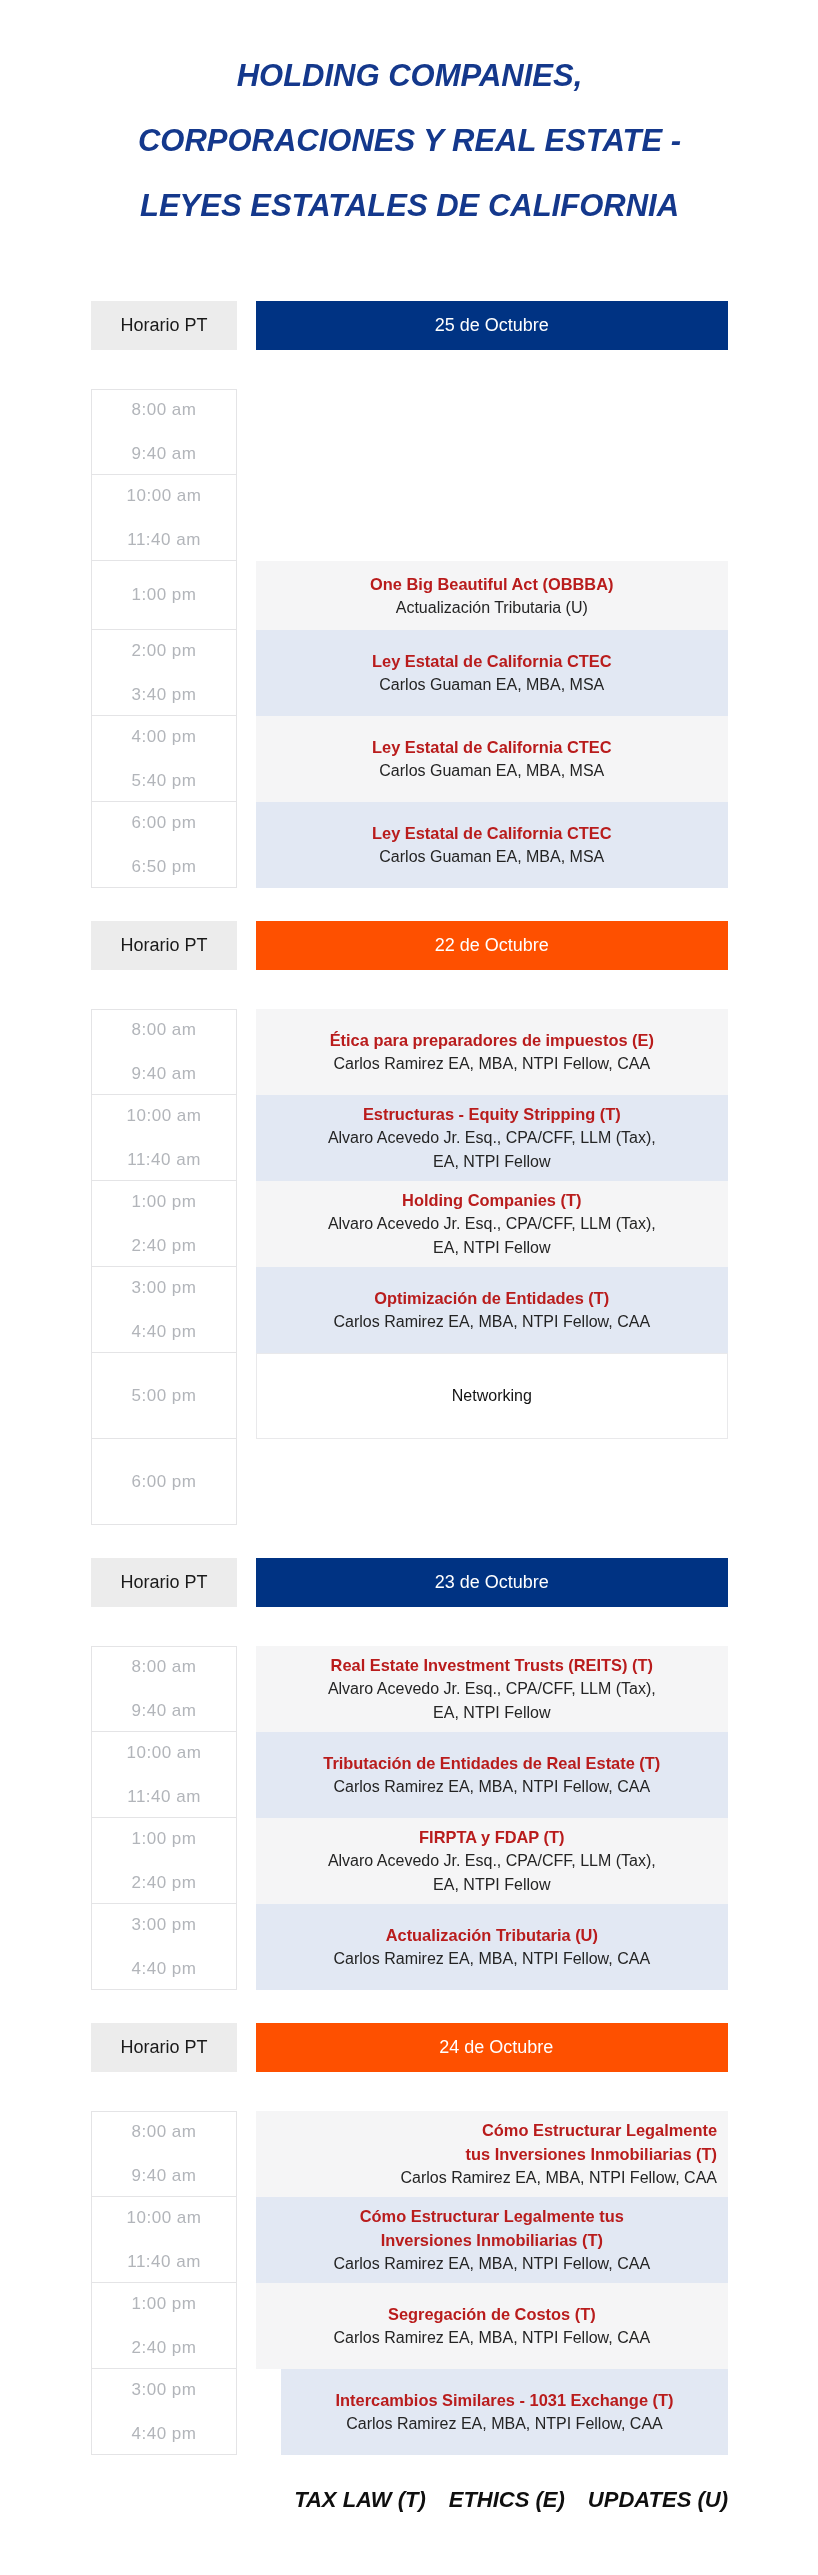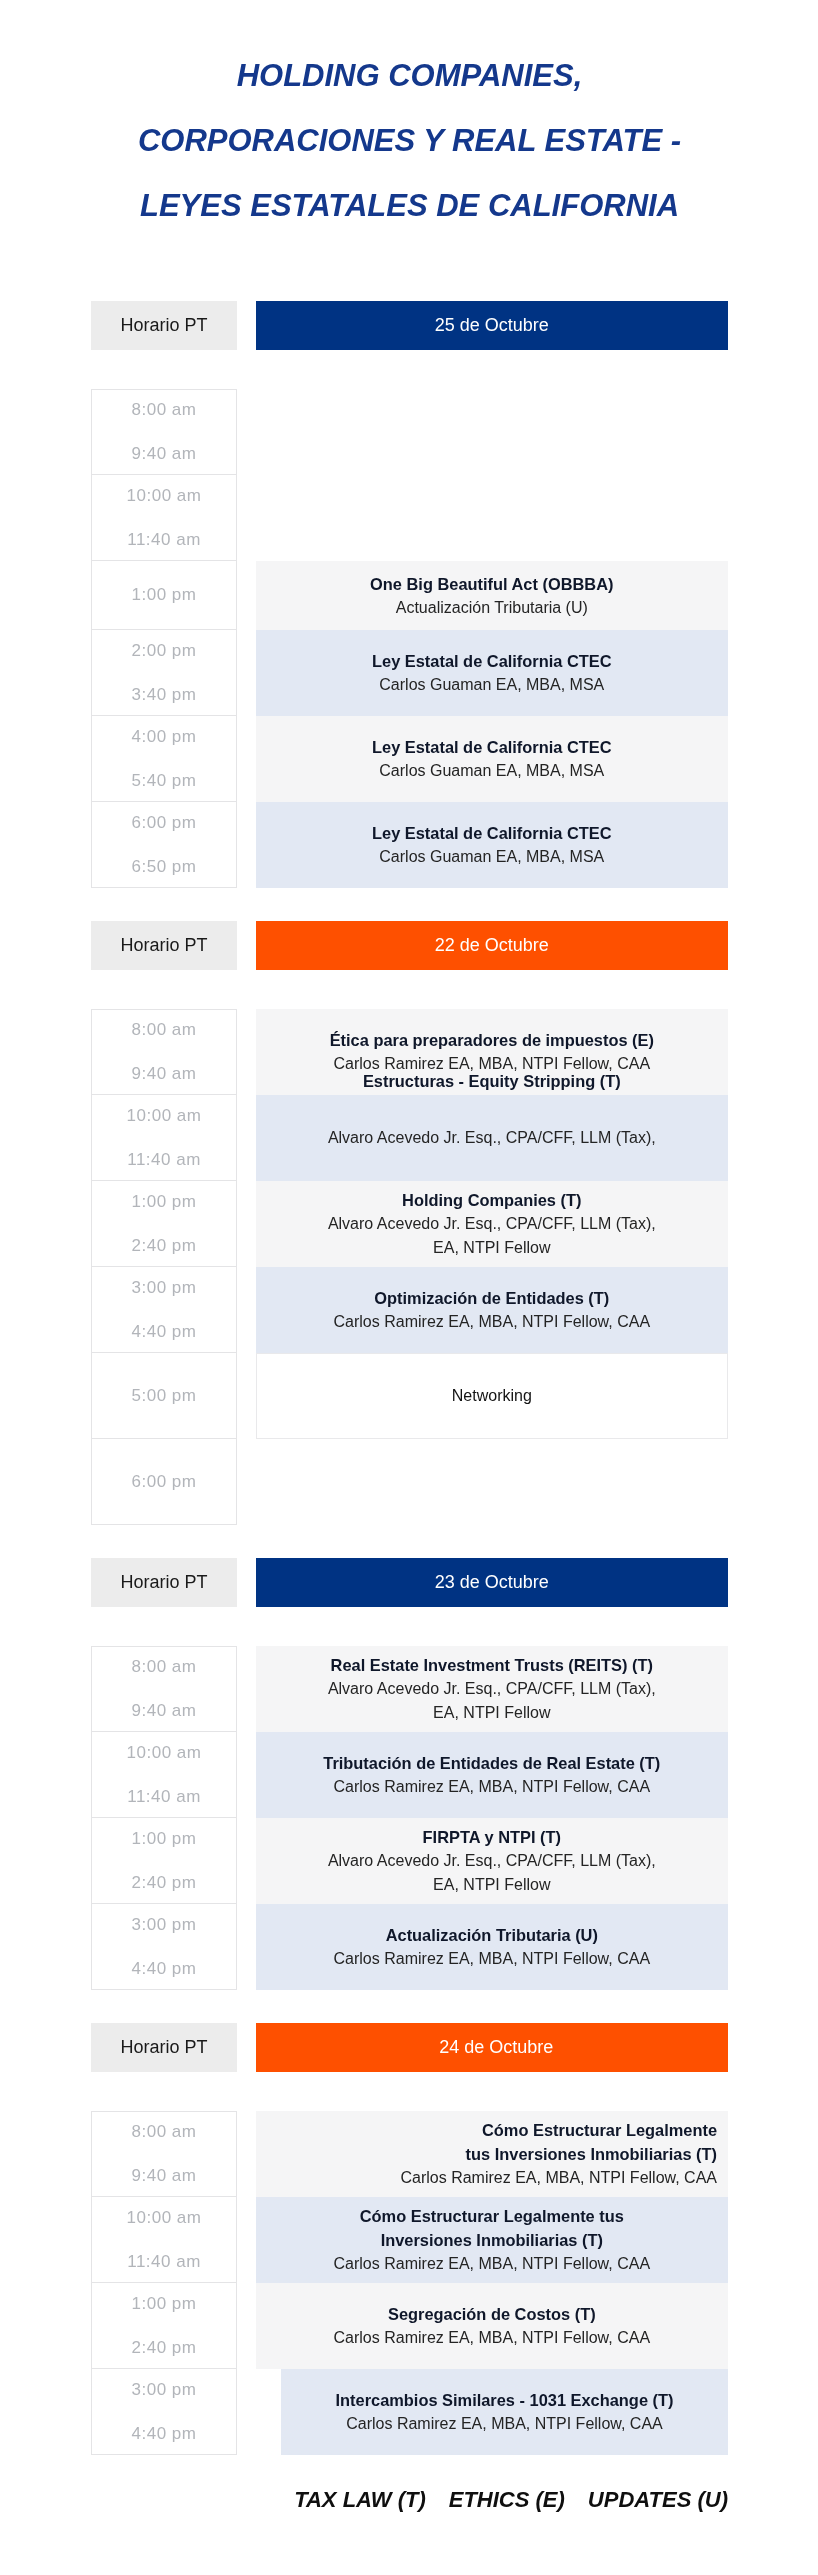--- a/index.html
+++ b/index.html
@@ -49,21 +49,21 @@
 
   .session-cell {
     flex:1; margin-left:18.6px; box-sizing:border-box;
     display:flex; flex-direction:column; align-items:center; justify-content:center;
     text-align:center; padding:5.5px 11px;
   }
   .session-cell.gray  { background:#F5F5F6; }
   .session-cell.blue  { background:#E2E8F3; }
   .session-cell.white { background:#FFFFFF; border:0.5px solid #E9E9EB; }
   .session-cell.empty { background:transparent; }
-  .session-title-line { font-weight:700; font-size:16.4px; color:#0f172a; line-height:24px; }
+  .session-title-line { font-weight:700; font-size:16.4px; color:#b91c1c; line-height:24px; }
   .session-sub-line   { font-weight:400; font-size:16px; color:#242424; line-height:24px; }
   .session-plain      { font-weight:400; font-size:16px; color:#141414; line-height:24px; }
 
   
   .legend {
     margin-top:32px; display:flex; justify-content:flex-end; gap:23px;
     font-style:italic; font-weight:800; font-size:22px; color:#0f0f0f;
     white-space:nowrap;
   }
 </style>
@@ -154,21 +154,21 @@
             <div class="session-cell gray" style="background: rgb(245, 245, 246);">
               <div class="session-title-line">Ética para preparadores de impuestos (E)</div>
               <div class="session-sub-line">Carlos Ramirez EA, MBA, NTPI Fellow, CAA</div>
             </div>
           </div>
           <div class="srow">
             <div class="time-cell">
               <div class="time-label">10:00 am</div>
               <div class="time-label">11:40 am</div>
             </div>
-            <div class="session-cell blue" style="background: rgb(226, 232, 243); gap: 33px;">
+            <div class="session-cell blue" style="background: rgb(226, 232, 243);">
               <div class="session-title-line">Estructuras - Equity Stripping (T)</div>
               <div class="session-sub-line">Alvaro Acevedo Jr. Esq., CPA/CFF, LLM (Tax),</div>
               <div class="session-sub-line">EA, NTPI Fellow</div>
             </div>
           </div>
           <div class="srow">
             <div class="time-cell">
               <div class="time-label">1:00 pm</div>
               <div class="time-label">2:40 pm</div>
             </div>
@@ -230,21 +230,21 @@
               <div class="session-title-line">Tributación de Entidades de Real Estate (T)</div>
               <div class="session-sub-line">Carlos Ramirez EA, MBA, NTPI Fellow, CAA</div>
             </div>
           </div>
           <div class="srow">
             <div class="time-cell">
               <div class="time-label">1:00 pm</div>
               <div class="time-label">2:40 pm</div>
             </div>
             <div class="session-cell gray" style="background: rgb(245, 245, 246);">
-              <div class="session-title-line">FIRPTA y NTPI (T)</div>
+              <div class="session-title-line">FIRPTA y FDAP (T)</div>
               <div class="session-sub-line">Alvaro Acevedo Jr. Esq., CPA/CFF, LLM (Tax),</div>
               <div class="session-sub-line">EA, NTPI Fellow</div>
             </div>
           </div>
           <div class="srow">
             <div class="time-cell">
               <div class="time-label">3:00 pm</div>
               <div class="time-label">4:40 pm</div>
             </div>
             <div class="session-cell blue" style="background: rgb(226, 232, 243);">

